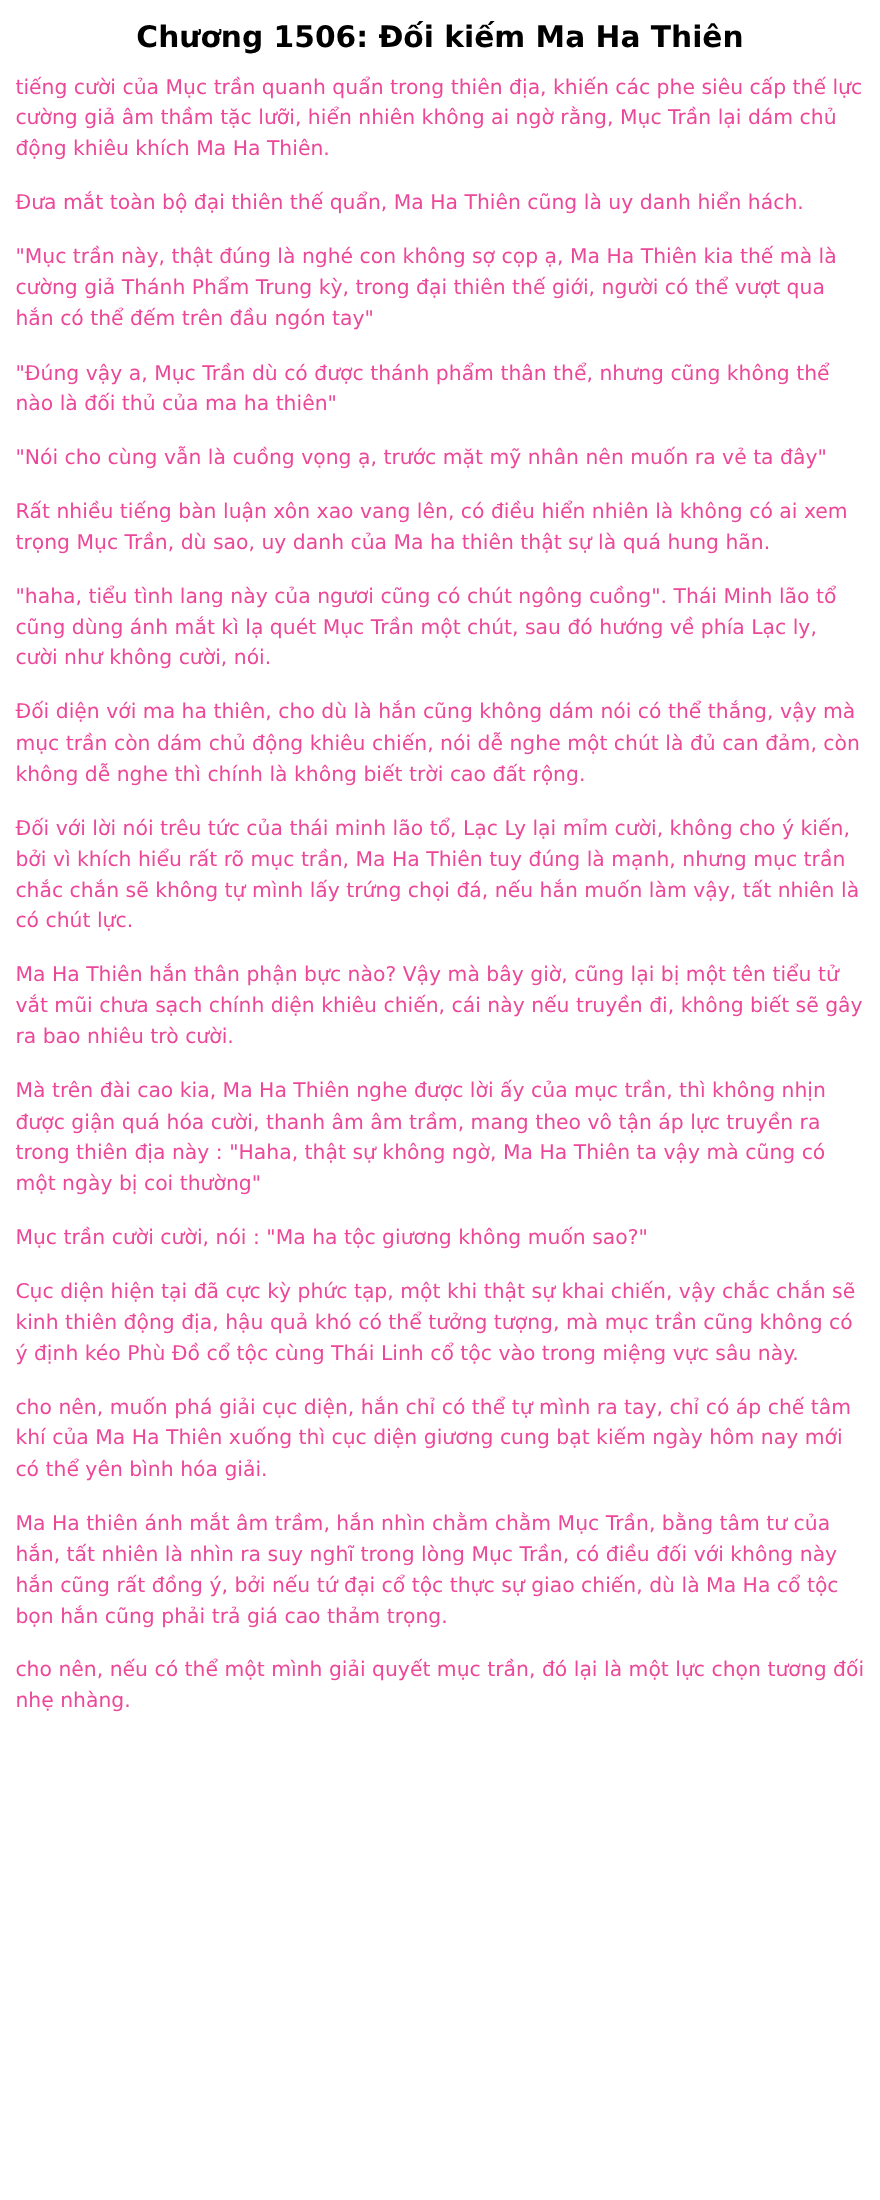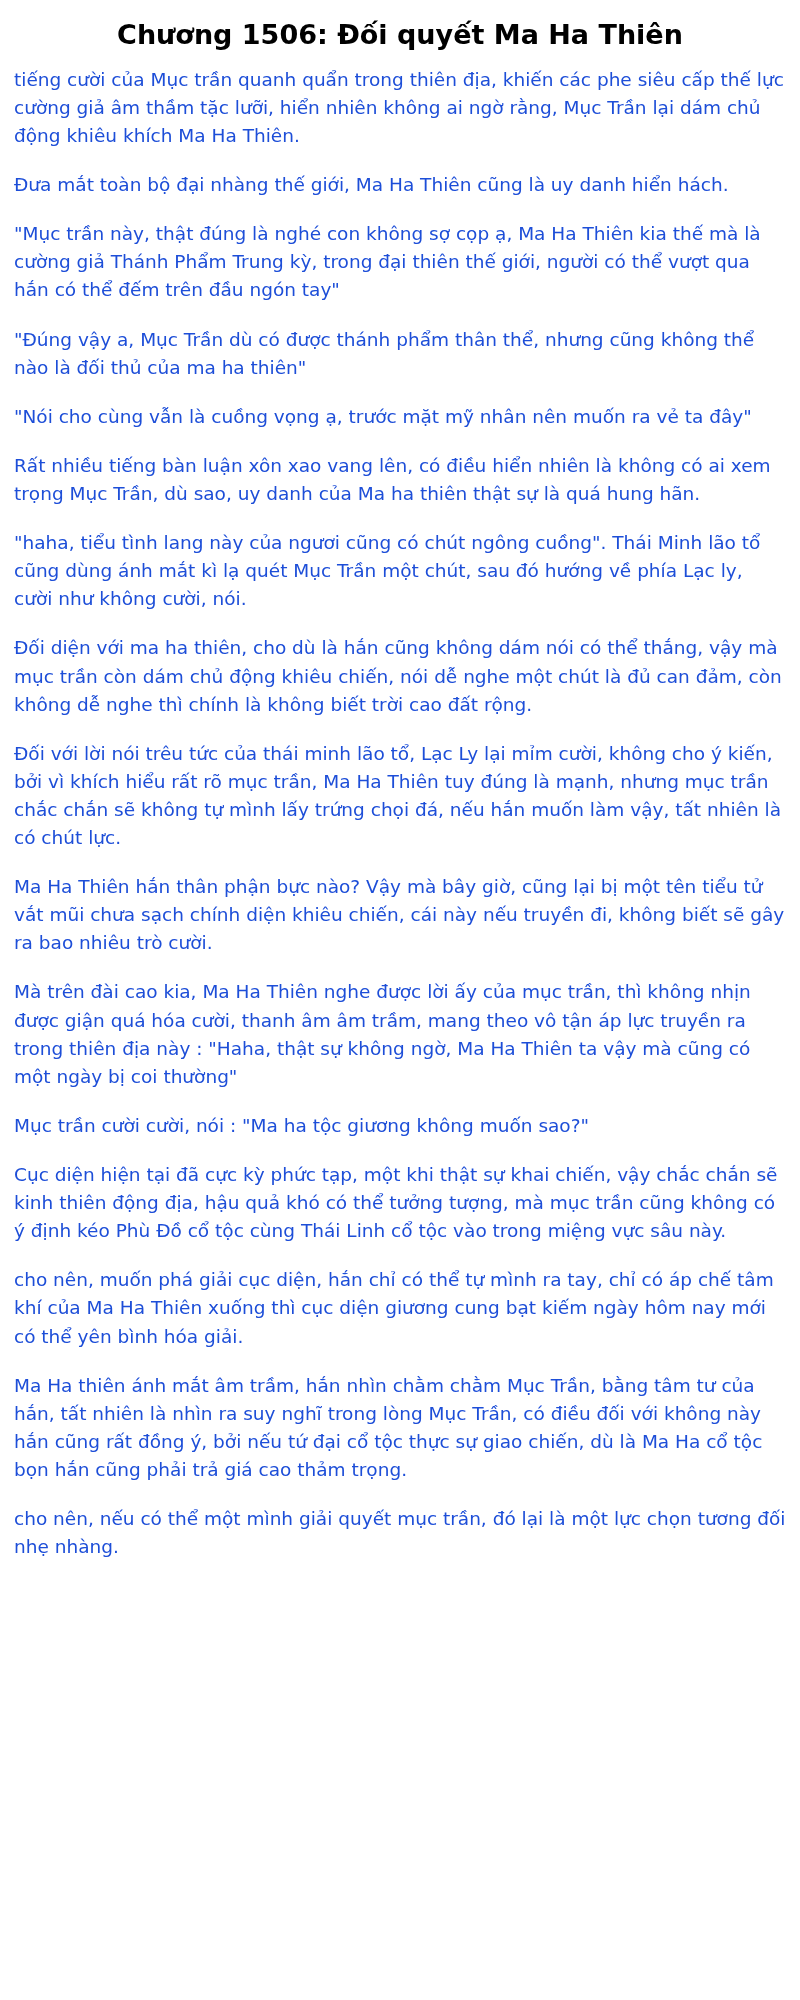--- a/index.html
+++ b/index.html
@@ -29,37 +29,37 @@
     padding: 0 14px;
     box-sizing: border-box;
   }
   .content {
     padding: 0 14px 20px 14px;
     box-sizing: border-box;
   }
   .para {
     font-size: 18.5px;
     line-height: 1.52;
-    color: #1d4ed8;
+    color: #ec4899;
     margin: 0 0 21px 0;
     text-align: left;
     word-wrap: break-word;
   }
   .para:last-child {
     margin-bottom: 16px;
   }
 </style>
 </head>
 <body>
 
 <div class="page">
-  <h1 class="chapter-title">Chương 1506: Đối quyết Ma Ha Thiên</h1>
+  <h1 class="chapter-title">Chương 1506: Đối kiếm Ma Ha Thiên</h1>
   <div class="content">
     <p class="para">tiếng cười của Mục trần quanh quẩn trong thiên địa, khiến các phe siêu cấp thế lực cường giả âm thầm tặc lưỡi, hiển nhiên không ai ngờ rằng, Mục Trần lại dám chủ động khiêu khích Ma Ha Thiên.</p>
-    <p class="para">Đưa mắt toàn bộ đại nhàng thế giới, Ma Ha Thiên cũng là uy danh hiển hách.</p>
+    <p class="para">Đưa mắt toàn bộ đại thiên thế quẩn, Ma Ha Thiên cũng là uy danh hiển hách.</p>
     <p class="para">"Mục trần này, thật đúng là nghé con không sợ cọp ạ, Ma Ha Thiên kia thế mà là cường giả Thánh Phẩm Trung kỳ, trong đại thiên thế giới, người có thể vượt qua hắn có thể đếm trên đầu ngón tay"</p>
     <p class="para">"Đúng vậy a, Mục Trần dù có được thánh phẩm thân thể, nhưng cũng không thể nào là đối thủ của ma ha thiên"</p>
     <p class="para">"Nói cho cùng vẫn là cuồng vọng ạ, trước mặt mỹ nhân nên muốn ra vẻ ta đây"</p>
     <p class="para">Rất nhiều tiếng bàn luận xôn xao vang lên, có điều hiển nhiên là không có ai xem trọng Mục Trần, dù sao, uy danh của Ma ha thiên thật sự là quá hung hãn.</p>
     <p class="para">"haha, tiểu tình lang này của ngươi cũng có chút ngông cuồng". Thái Minh lão tổ cũng dùng ánh mắt kì lạ quét Mục Trần một chút, sau đó hướng về phía Lạc ly, cười như không cười, nói.</p>
     <p class="para">Đối diện với ma ha thiên, cho dù là hắn cũng không dám nói có thể thắng, vậy mà mục trần còn dám chủ động khiêu chiến, nói dễ nghe một chút là đủ can đảm, còn không dễ nghe thì chính là không biết trời cao đất rộng.</p>
     <p class="para">Đối với lời nói trêu tức của thái minh lão tổ, Lạc Ly lại mỉm cười, không cho ý kiến, bởi vì khích hiểu rất rõ mục trần, Ma Ha Thiên tuy đúng là mạnh, nhưng mục trần chắc chắn sẽ không tự mình lấy trứng chọi đá, nếu hắn muốn làm vậy, tất nhiên là có chút lực.</p>
     <p class="para">Ma Ha Thiên hắn thân phận bực nào? Vậy mà bây giờ, cũng lại bị một tên tiểu tử vắt mũi chưa sạch chính diện khiêu chiến, cái này nếu truyền đi, không biết sẽ gây ra bao nhiêu trò cười.</p>
     <p class="para">Mà trên đài cao kia, Ma Ha Thiên nghe được lời ấy của mục trần, thì không nhịn được giận quá hóa cười, thanh âm âm trầm, mang theo vô tận áp lực truyền ra trong thiên địa này : "Haha, thật sự không ngờ, Ma Ha Thiên ta vậy mà cũng có một ngày bị coi thường"</p>
     <p class="para">Mục trần cười cười, nói : "Ma ha tộc giương không muốn sao?"</p>

